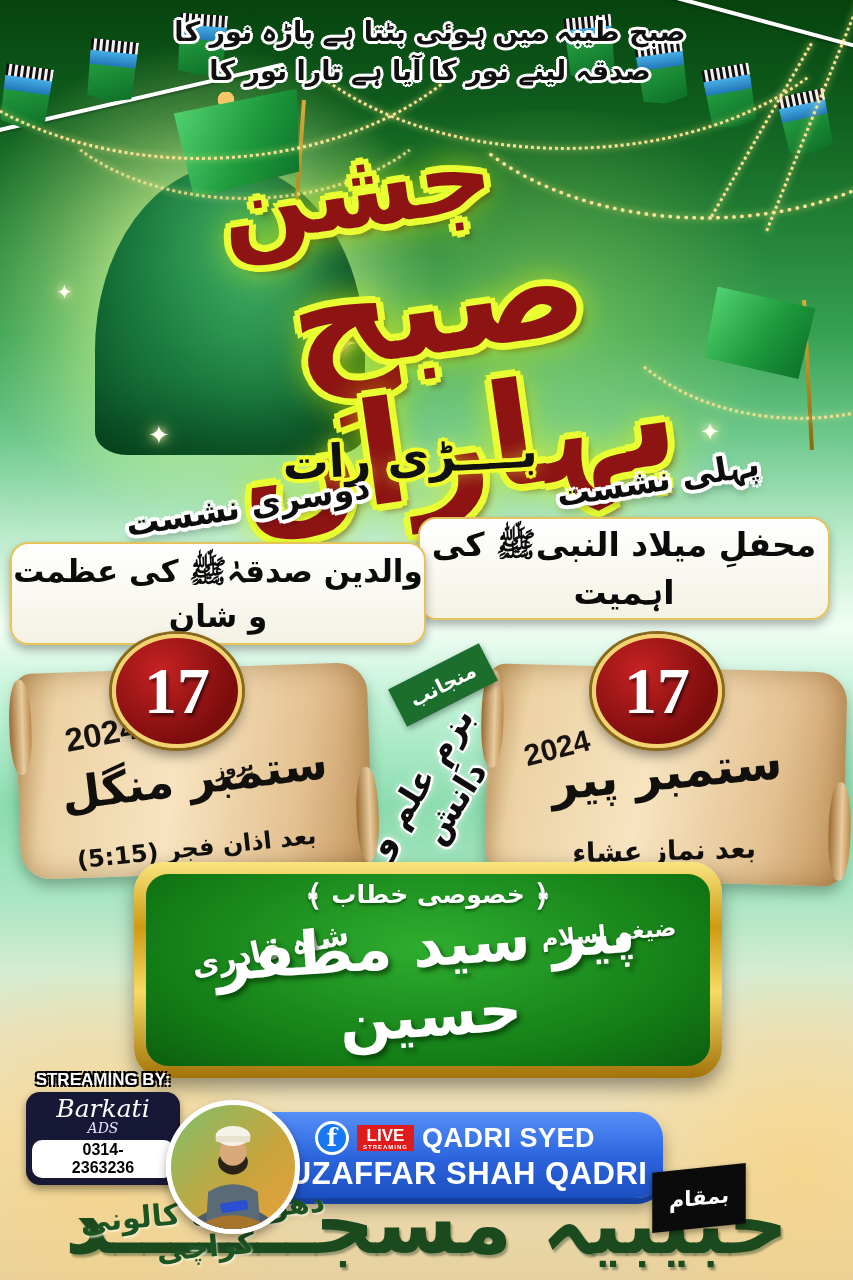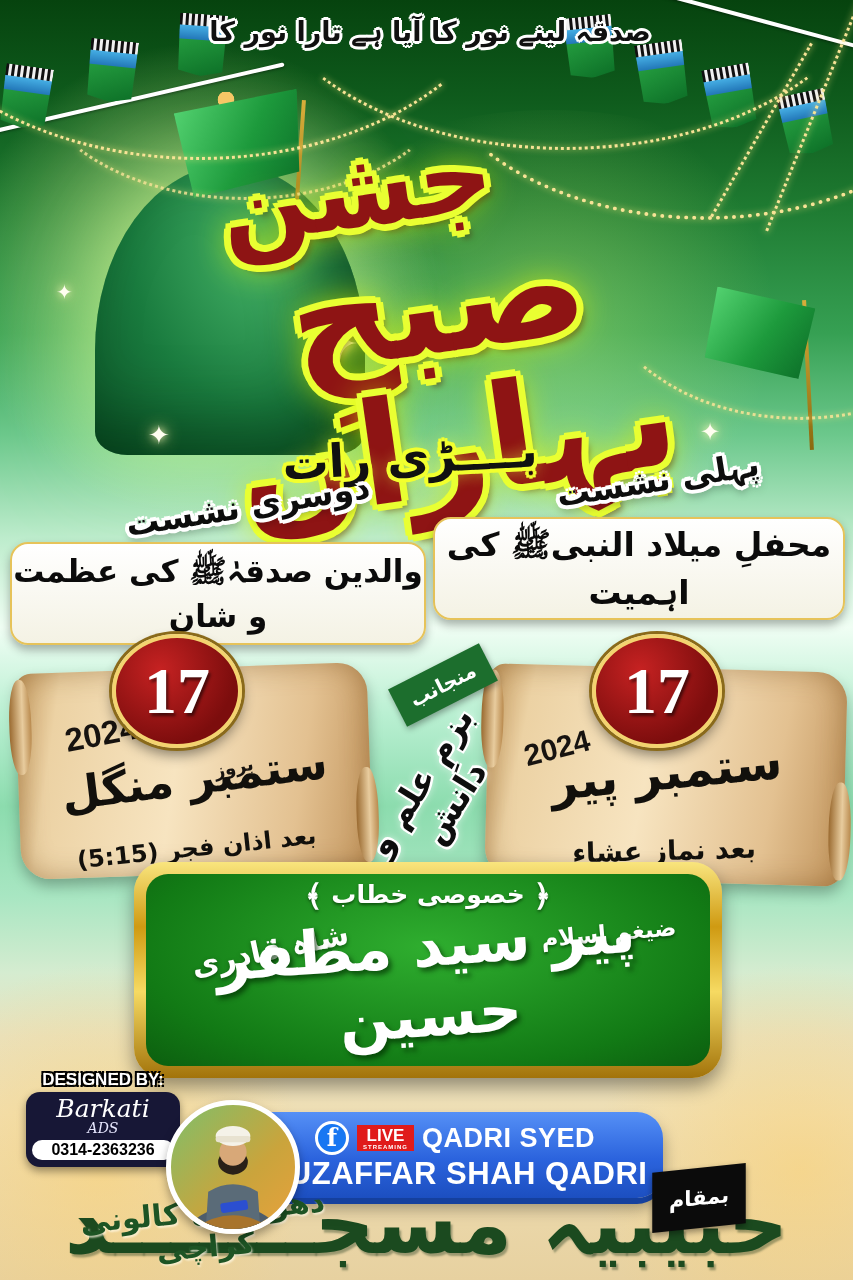--- a/index.html
+++ b/index.html
@@ -87,21 +87,21 @@
   
   .sess-h{font-size:33px;font-weight:bold;color:#0d0d0d;text-align:center;
     text-shadow:-3px -3px 0 #fff,3px -3px 0 #fff,-3px 3px 0 #fff,3px 3px 0 #fff,
       0 -4px 0 #fff,0 4px 0 #fff,-4px 0 0 #fff,4px 0 0 #fff,0 6px 8px rgba(0,0,0,.35);}
   .sess-h1{left:478px;top:460px;width:360px;transform:rotate(-9deg);}
   .sess-h2{left:68px;top:486px;width:360px;transform:rotate(-9deg);}
   .topicbox{background:linear-gradient(180deg,#ffffff,#f4f2e4);border:2px solid #e6c35a;
     border-radius:18px;box-shadow:0 5px 10px rgba(0,0,0,.3);
     display:flex;align-items:center;justify-content:center;text-align:center;
     color:#0b0b0b;font-weight:bold;}
-  .box1{left:433px;top:517px;width:412px;height:103px;font-size:33px;}
+  .box1{left:418px;top:517px;width:412px;height:103px;font-size:33px;}
   .box2{left:10px;top:542px;width:416px;height:103px;font-size:31px;}
 
   
   .scroll{background:linear-gradient(100deg,#c69c62 0%,#ecd2a4 12%,#f7e4c0 45%,#e3c191 78%,#c1945c 100%);
     border-radius:16px 30px 18px 30px;
     box-shadow:inset 0 0 28px rgba(110,64,16,.4),0 7px 14px rgba(0,0,0,.28);}
   .scroll::before,.scroll::after{content:"";position:absolute;width:22px;height:46%;
     background:linear-gradient(90deg,#9a6a30,#e8cc9e 60%,#b98a4e);border-radius:45%;}
   .scroll::before{left:-7px;top:6px;}
   .scroll::after{right:-7px;bottom:6px;}
@@ -158,21 +158,21 @@
 
   
   .designed{left:26px;top:1070px;width:154px;text-align:center;z-index:4;}
   .dlabel{color:#fff;font-family:"Liberation Sans",sans-serif;font-size:17px;font-weight:bold;
     text-shadow:-2px -2px 0 #000,2px -2px 0 #000,-2px 2px 0 #000,2px 2px 0 #000;}
   .dbox{margin-top:2px;background:#171736;border-radius:14px;padding:4px 6px 7px;
     box-shadow:0 4px 8px rgba(0,0,0,.4);}
   .dname{color:#fff;font-family:"DejaVu Serif",serif;font-style:italic;font-size:25px;line-height:1;}
   .dads{color:#e8e8ff;font-family:"DejaVu Serif",serif;font-style:italic;font-size:14px;line-height:1.1;}
   .dphone{margin-top:4px;background:#fff;border-radius:10px;color:#000;
-    font-family:"Liberation Sans",sans-serif;font-size:16px;font-weight:bold;padding:1px 2px;}
+    font-family:"Liberation Sans",sans-serif;font-size:16px;font-weight:bold;padding:1px 20px;}
 
   
   .livebar{left:247px;top:1112px;width:416px;height:86px;border-radius:26px;
     background:linear-gradient(180deg,#5590f6 0%,#2b63dd 55%,#1c4fc0 100%);
     box-shadow:0 6px 0 #15409e,0 10px 16px rgba(0,0,0,.35);z-index:4;
     color:#fff;font-family:"Liberation Sans",sans-serif;text-align:center;}
   .lrow1{display:flex;align-items:center;justify-content:center;gap:8px;margin-top:9px;}
   .fbicon{width:34px;height:34px;border-radius:50%;background:#1877F2;border:3px solid #fff;
     display:flex;align-items:center;justify-content:center;
     font-family:"DejaVu Serif",serif;font-size:24px;font-weight:bold;color:#fff;line-height:1;}
@@ -232,20 +232,21 @@
   <div class="abs arc" style="left:590px;top:110px;width:420px;height:310px;opacity:.9;"></div>
   <div class="abs dstr" style="left:812px;top:-10px;height:250px;transform:rotate(22deg);"></div>
   <div class="abs dstr" style="left:760px;top:30px;height:200px;transform:rotate(30deg);"></div>
 
   <span class="abs star" style="left:322px;top:318px;font-size:44px;">✦</span>
   <span class="abs star" style="left:148px;top:420px;font-size:26px;">✦</span>
   <span class="abs star" style="left:56px;top:280px;font-size:20px;">✦</span>
   <span class="abs star" style="left:700px;top:418px;font-size:24px;">✦</span>
 
   <div class="abs couplet rtl">
+    <div>صبح طیبہ میں ہوئی بٹتا ہے باڑہ نور کا</div>
     <div>صدقہ لینے نور کا آیا ہے تارا نور کا</div>
   </div>
 
   <div class="abs title rtl">
     <span class="t1">جشن</span>
     <span class="t2">صبحِ بہاراں</span>
   </div>
   <div class="abs bari rtl">بــــڑی رات</div>
 
   <div class="abs sess-h sess-h1 rtl">پہلی نشست</div>
@@ -283,21 +284,21 @@
         <span>خصوصی خطاب</span>
         <span class="paren">﴾</span>
       </div>
       <div class="zaigham rtl">ضیغمِ اسلام</div>
       <div class="shahq rtl">شاہ قادری</div>
       <div class="mainname rtl">پیر سید مظفر حسین</div>
     </div>
   </div>
 
   <div class="abs designed">
-    <div class="dlabel">DESIGNED BY:</div>
+    <div class="dlabel">STREAMING BY:</div>
     <div class="dbox">
       <div class="dname">Barkati</div>
       <div class="dads">ADS</div>
       <div class="dphone">0314-2363236</div>
     </div>
   </div>
 
   <div class="abs photo">
     <svg width="124" height="124" viewBox="0 0 100 100">
       <rect x="0" y="0" width="100" height="100" fill="none"></rect>

